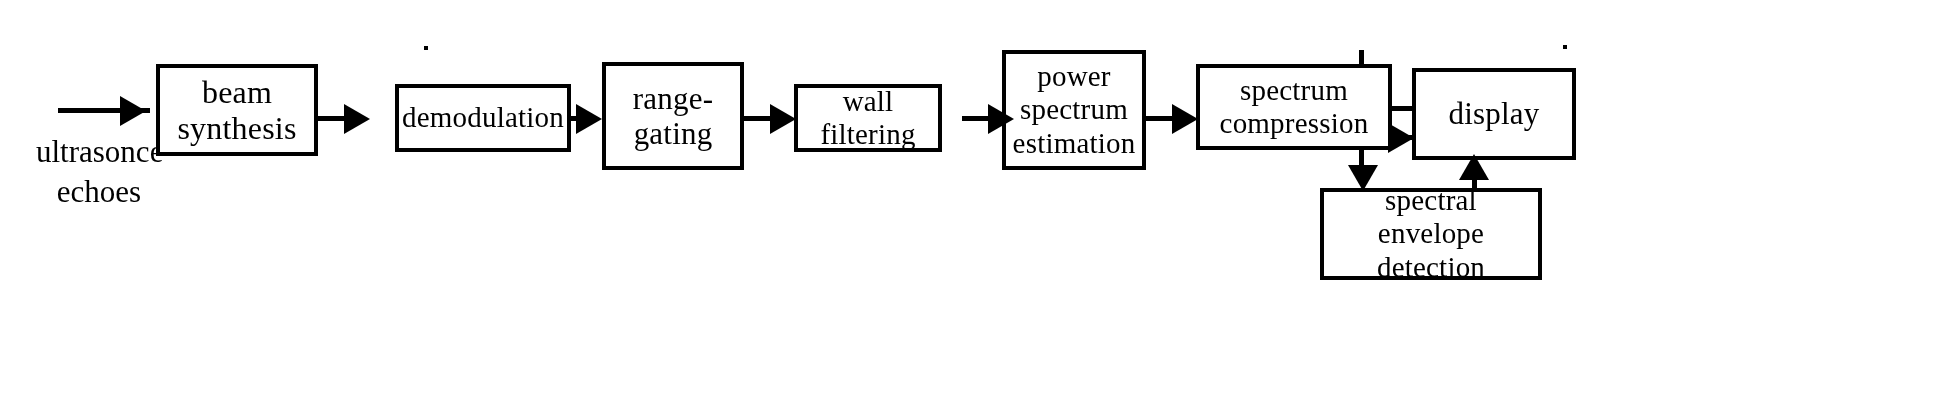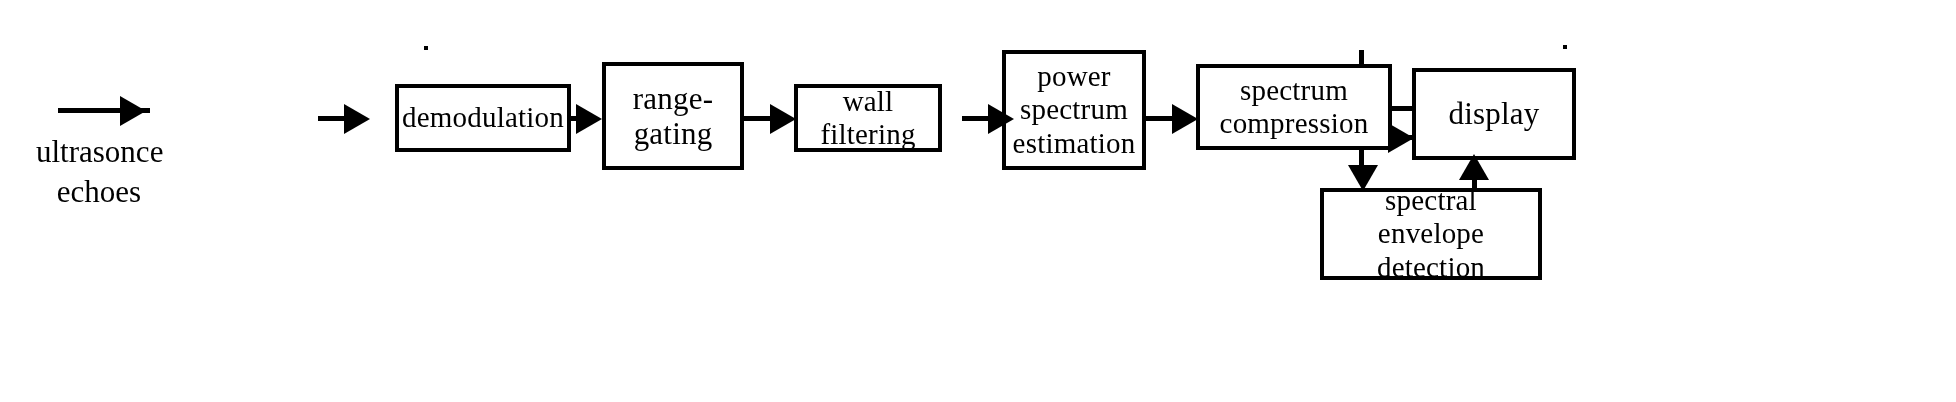--- a/index.html
+++ b/index.html
@@ -100,20 +100,24 @@
 </head>
 <body>
 
 <div id="canvas">
 
   <div class="hline" style="left:58px; top:108px; width:92px;"></div>
   <div class="arrow-right" style="left:120px; top:96px;"></div>
   <div class="freetext" style="left:36px; top:132px; width:126px;">ultrasonce
 echoes</div>
 
+  <div class="block big" style="left:156px; top:64px; width:162px; height:92px;">
+    <span class="label">beam
+synthesis</span>
+  </div>
 
   <div class="hline" style="left:318px; top:116px; width:38px;"></div>
   <div class="arrow-right" style="left:344px; top:104px;"></div>
 
   <div class="block tight" style="left:374px; top:84px; width:176px; height:68px;margin-left:21px;">
     <span class="label">demodulation</span>
   </div>
 
   <div class="hline" style="left:550px; top:116px; width:40px;"></div>
   <div class="arrow-right" style="left:576px; top:104px;"></div>

